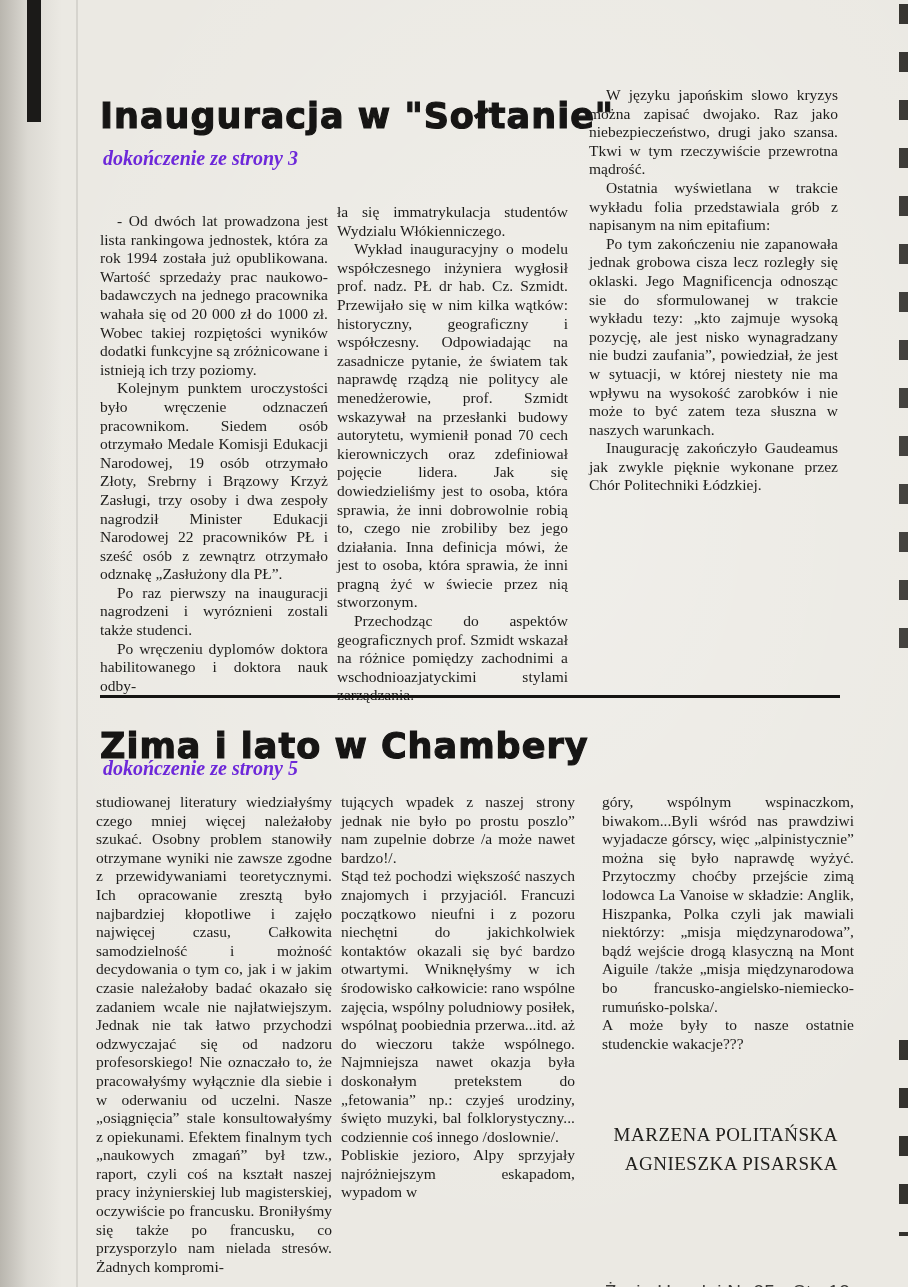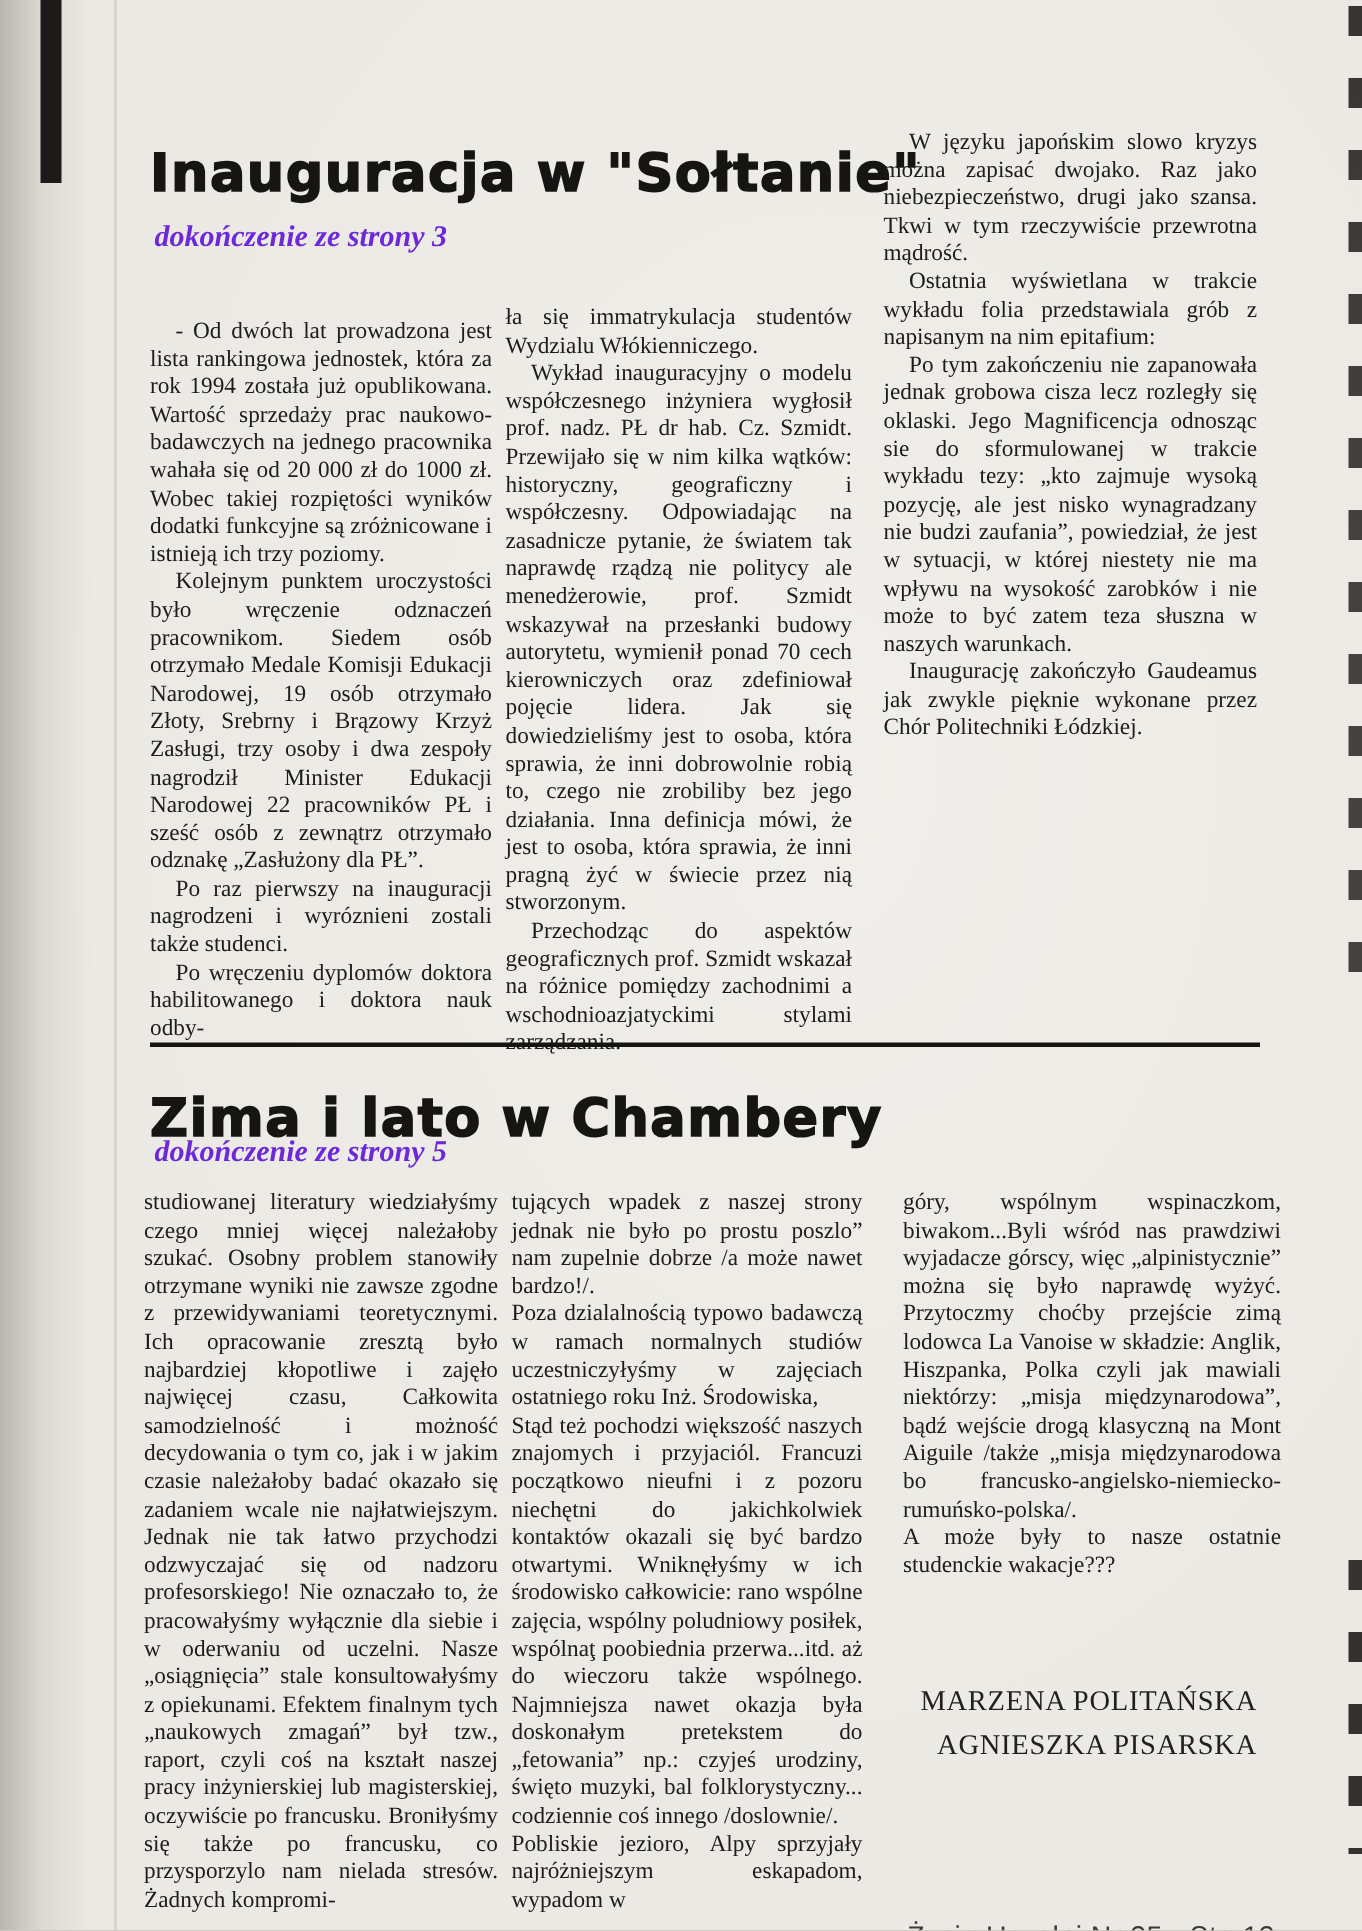--- a/index.html
+++ b/index.html
@@ -129,21 +129,20 @@
 
   <div class="headline" style="left:100px;top:726px;">Zima i lato w Chambery</div>
   <div class="subhead" style="left:103px;top:757px;">dokończenie ze strony 5</div>
 
   <div class="col" style="left:96px;top:793px;width:236px;">
     <p>studiowanej literatury wiedziałyśmy czego mniej więcej należałoby szukać. Osobny problem stanowiły otrzymane wyniki nie zawsze zgodne z przewidywaniami teoretycznymi. Ich opracowanie zresztą było najbardziej kłopotliwe i zajęło najwięcej czasu, Całkowita samodzielność i możność decydowania o tym co, jak i w jakim czasie należałoby badać okazało się zadaniem wcale nie najłatwiejszym. Jednak nie tak łatwo przychodzi odzwyczajać się od nadzoru profesorskiego! Nie oznaczało to, że pracowałyśmy wyłącznie dla siebie i w oderwaniu od uczelni. Nasze „osiągnięcia” stale konsultowałyśmy z opiekunami. Efektem finalnym tych „naukowych zmagań” był tzw., raport, czyli coś na kształt naszej pracy inżynierskiej lub magisterskiej, oczywiście po francusku. Broniłyśmy się także po francusku, co przysporzylo nam nielada stresów. Żadnych kompromi-</p>
   </div>
 
   <div class="col" style="left:341px;top:793px;width:234px;">
     <p>tujących wpadek z naszej strony jednak nie było po prostu poszlo” nam zupelnie dobrze /a może nawet bardzo!/.</p>
-    <p>Poza dzialalnością typowo badawczą w ramach normalnych studiów uczestniczyłyśmy w zajęciach ostatniego roku Inż. Środowiska,</p>
     <p>Stąd też pochodzi większość naszych znajomych i przyjaciól. Francuzi początkowo nieufni i z pozoru niechętni do jakichkolwiek kontaktów okazali się być bardzo otwartymi. Wniknęłyśmy w ich środowisko całkowicie: rano wspólne zajęcia, wspólny poludniowy posiłek, wspólnaţ poobiednia przerwa...itd. aż do wieczoru także wspólnego. Najmniejsza nawet okazja była doskonałym pretekstem do „fetowania” np.: czyjeś urodziny, święto muzyki, bal folklorystyczny... codziennie coś innego /doslownie/.</p>
     <p>Pobliskie jezioro, Alpy sprzyjały najróżniejszym eskapadom, wypadom w</p>
   </div>
 
   <div class="col" style="left:602px;top:793px;width:252px;">
     <p>góry, wspólnym wspinaczkom, biwakom...Byli wśród nas prawdziwi wyjadacze górscy, więc „alpinistycznie” można się było naprawdę wyżyć. Przytoczmy choćby przejście zimą lodowca La Vanoise w składzie: Anglik, Hiszpanka, Polka czyli jak mawiali niektórzy: „misja międzynarodowa”, bądź wejście drogą klasyczną na Mont Aiguile /także „misja międzynarodowa bo francusko-angielsko-niemiecko-rumuńsko-polska/.</p>
     <p>A może były to nasze ostatnie studenckie wakacje???</p>
   </div>
 
   <div class="signature">

